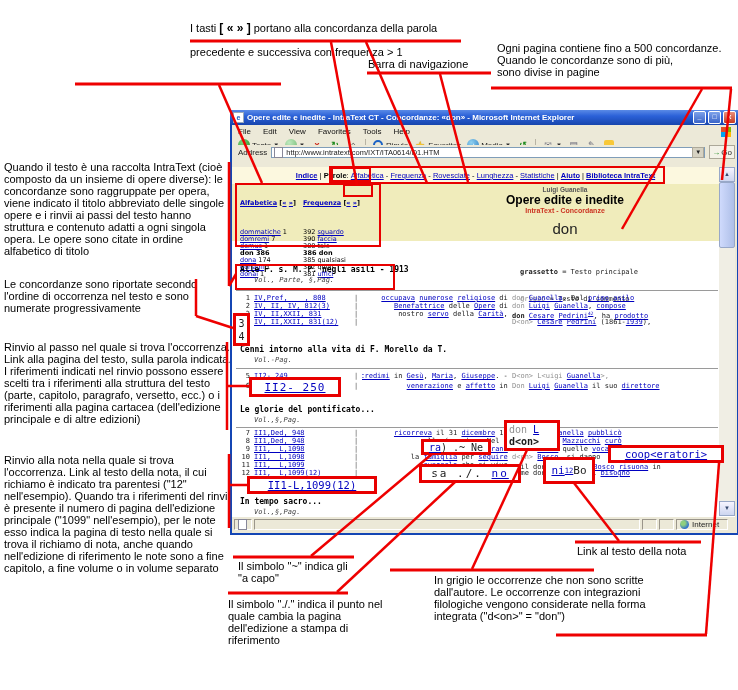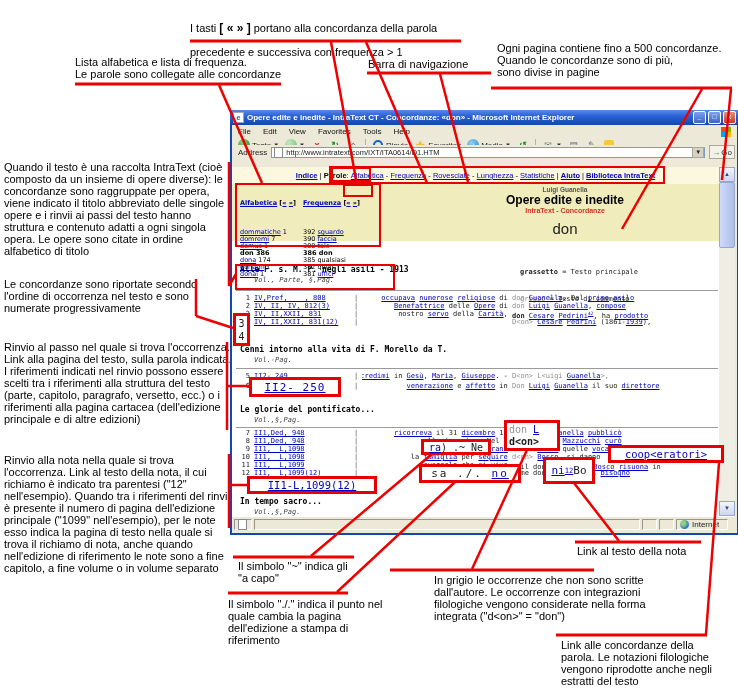--- a/index.html
+++ b/index.html
@@ -98,37 +98,34 @@
 </style>
 </head>
 <body>
 
 <div id="canvas">
 
   <div class="abs ann" style="left:190px;top:10px;width:290px;">
     <div><span>I tasti </span><span class="b big">[ « » ]</span><span> portano alla concordanza della parola</span></div>
     <div>precedente e successiva con frequenza  &gt; 1</div>
   </div>
-  <div class="abs ann" style="left:75px;top:56px;width:230px;">Lista alfabetica e lista di frequenza.
-Le parole sono collegate alle concordanze</div>
   <div class="abs ann" style="left:368px;top:58px;">Barra di navigazione</div>
   <div class="abs ann" style="left:497px;top:42px;width:240px;">Ogni pagina contiene fino a 500 concordanze.
 Quando le concordanze sono di più,
 sono divise in pagine</div>
   <div class="abs ann" style="left:4px;top:161px;width:226px;">Quando il testo è una raccolta IntraText (cioè composto da un insieme di opere diverse): le concordanze sono raggruppate per opera, viene indicato il titolo abbreviato delle singole opere e i rinvii ai passi del testo hanno struttura e contenuto adatti a ogni singola opera. Le opere sono citate in ordine alfabetico di titolo</div>
   <div class="abs ann" style="left:4px;top:278px;width:196px;">Le concordanze sono riportate secondo l'ordine di occorrenza nel testo e sono numerate progressivamente</div>
   <div class="abs ann" style="left:4px;top:341px;width:232px;">Rinvio al passo nel quale si trova l'occorrenza. Link alla pagina del testo, sulla parola indicata.
 I riferimenti indicati nel rinvio possono essere scelti tra i riferimenti alla struttura del testo (parte, capitolo, paragrafo, versetto, ecc.) o i riferimenti alla pagina cartacea (dell'edizione principale e di altre edizioni)</div>
   <div class="abs ann" style="left:4px;top:454px;width:232px;">Rinvio alla nota nella quale si trova l'occorrenza. Link al testo della nota, il cui richiamo è indicato tra parentesi ("12" nell'esempio). Quando tra i riferimenti del rinvio è presente il numero di pagina dell'edizione principale ("1099" nell'esempio), per le note esso indica la pagina di testo nella quale si trova il richiamo di nota, anche quando nell'edizione di riferimento le note sono a fine capitolo, a fine volume o in volume separato</div>
   <div class="abs ann" style="left:238px;top:560px;width:150px;">Il simbolo "~" indica gli
 "a capo"</div>
   <div class="abs ann" style="left:228px;top:598px;width:158px;">Il simbolo "./." indica il punto nel quale cambia la pagina dell'edizione a stampa di riferimento</div>
   <div class="abs ann" style="left:391px;top:574px;width:214px;margin-left:43px;">In grigio le occorrenze che non sono scritte dall'autore. Le occorrenze con integrazioni filologiche vengono considerate nella forma integrata ("d&lt;on&gt;" = "don")</div>
   <div class="abs ann" style="left:577px;top:545px;">Link al testo della nota</div>
-  <div class="abs ann" style="left:561px;top:639px;width:164px;">Link alle concordanze della parola. Le notazioni filologiche vengono riprodotte anche negli estratti del testo</div>
 
   <div class="abs" id="win"></div>
   <div class="abs" id="titlebar">
     <span id="ie-icon">e</span>
     <span id="title-text">Opere edite e inedite - IntraText CT - Concordanze: «don» - Microsoft Internet Explorer</span>
     <span class="winbtn">_</span>
     <span class="winbtn">□</span>
     <span class="winbtn close">x</span>
   </div>
   <div class="abs" id="menubar">

